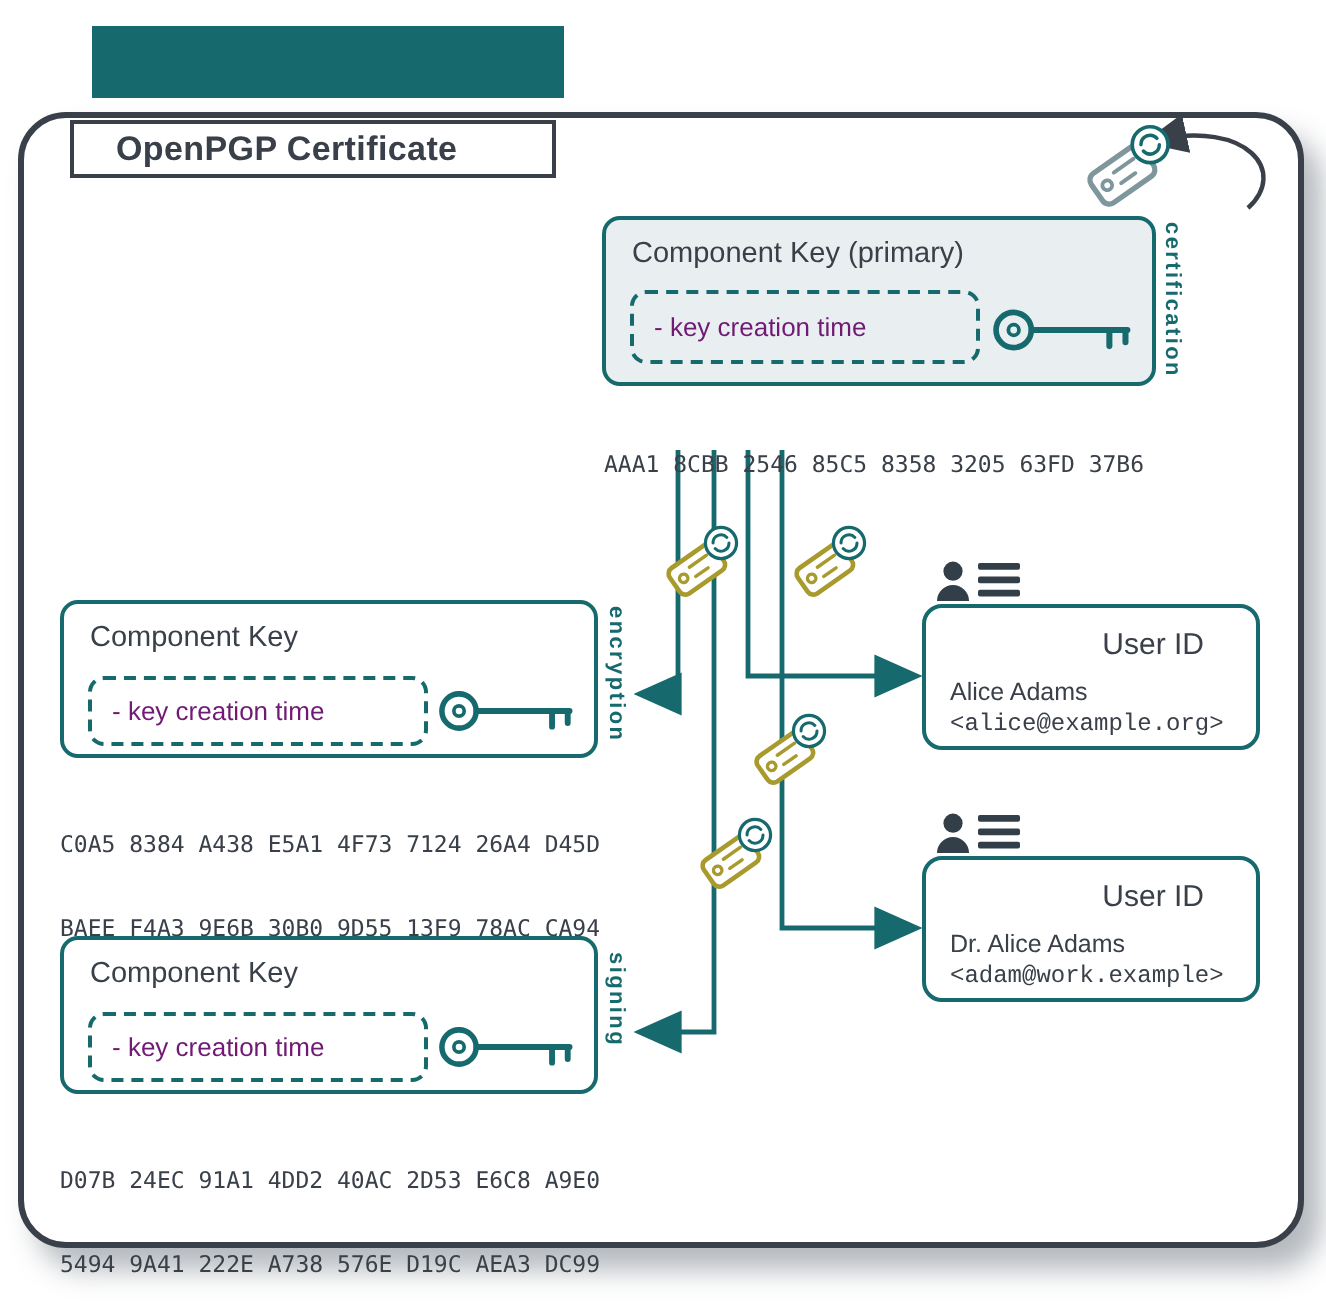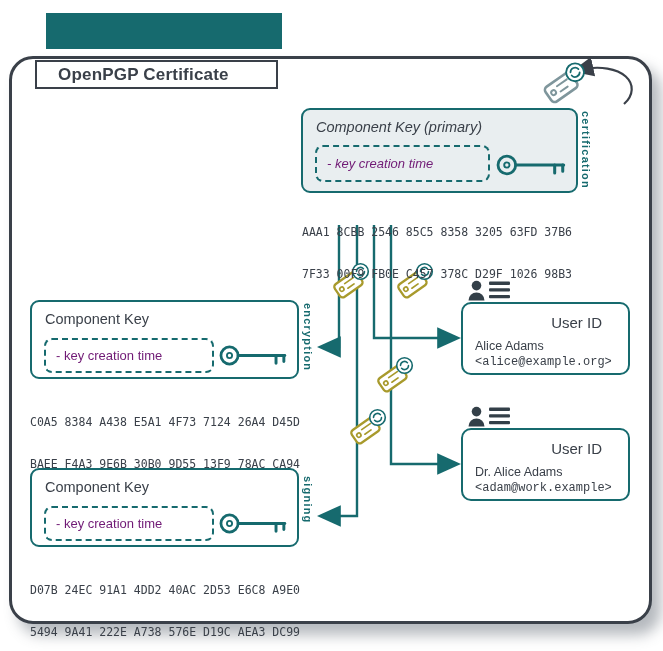--- a/index.html
+++ b/index.html
@@ -121,33 +121,32 @@
       <use href="#tagshape" width="36" height="36" stroke="#a89a2c"></use>
       <use href="#cycle" x="21" y="-4" width="19" height="19" stroke="#166a6e"></use>
     </g>
   </svg>
 
   <div class="title-shadow"></div>
   <div class="title-box">
     <span>OpenPGP Certificate</span>
   </div>
 
-  <div class="box primary" style="left:301px;top:108px;width:277px;height:85px;font-style:italic;">
+  <div class="box primary" style="left:301px;top:108px;width:277px;height:85px;">
     <div class="box-label">Component Key (primary)</div>
     <div class="attr" style="left:12px;top:35px;width:175px;height:37px;">
       <span>- key creation time</span>
     </div>
     <svg class="key-svg" style="right:9px;top:40px;" width="72" height="30" viewBox="0 0 76 30">
       <use href="#keyshape" width="76" height="30" stroke="#166a6e"></use>
     </svg>
   </div>
   <div class="role" style="left:580px;top:111px;height:92px;">certification</div>
   <div class="fp" style="left:302px;top:197px;">
     <div>AAA1 8CBB 2546 85C5 8358 3205 63FD 37B6</div>
-    <div>7F33 00F9 FB0E C457 378C D29F 1026 98B3</div>
   </div>
 
   <div class="box" style="left:30px;top:300px;width:269px;height:79px;">
     <div class="box-label">Component Key</div>
     <div class="attr" style="left:12px;top:36px;width:170px;height:35px;">
       <span>- key creation time</span>
     </div>
     <svg class="key-svg" style="right:9px;top:39px;" width="70" height="29" viewBox="0 0 76 30">
       <use href="#keyshape" width="76" height="30" stroke="#166a6e"></use>
     </svg>

